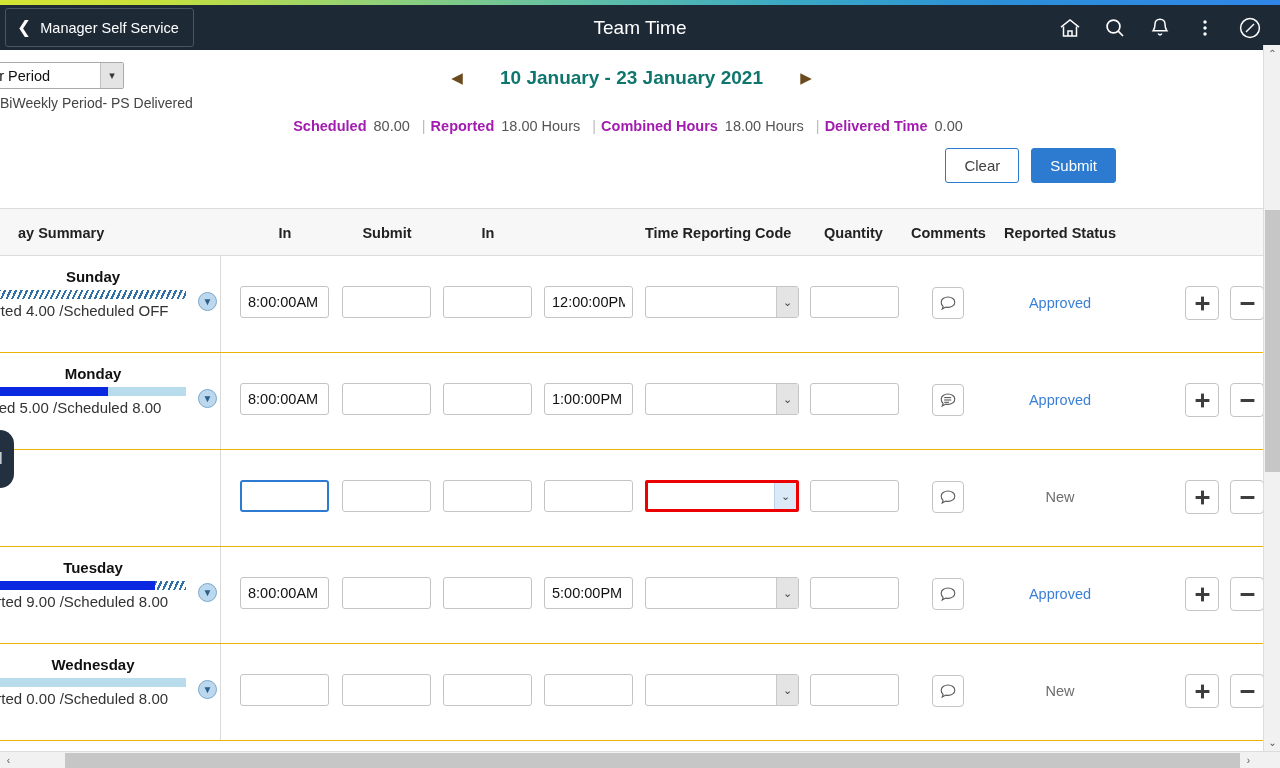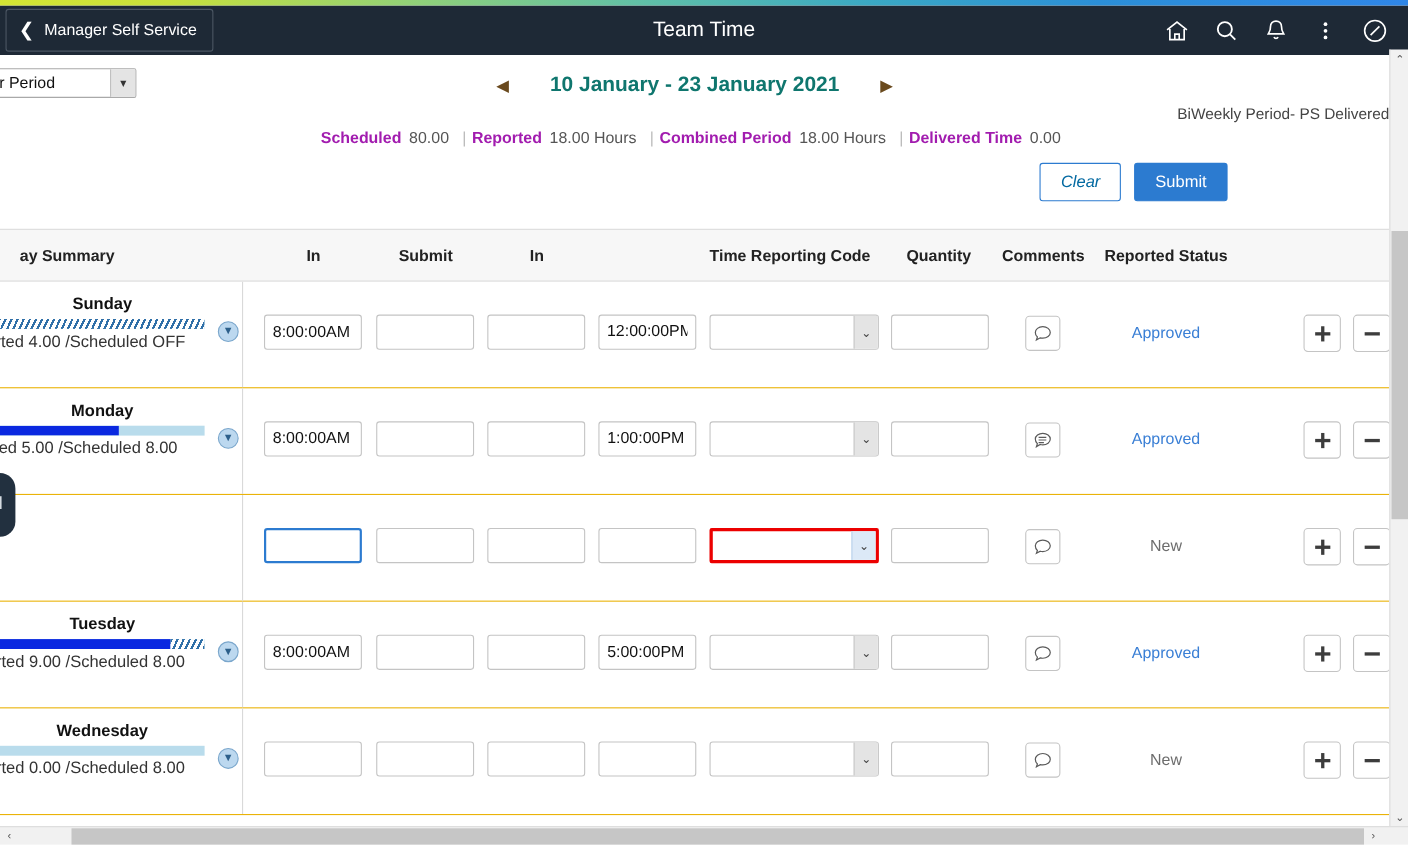--- a/index.html
+++ b/index.html
@@ -81,41 +81,41 @@
   .nav-arrow {
     width: 34px; height: 28px; display: flex; align-items: center; justify-content: center;
     color: #6a4a1e; font-size: 15px; cursor: pointer;
   }
   .date-range {
     color: #0f766e; font-size: 19px; font-weight: bold; white-space: nowrap;
     padding: 0 26px;
   }
   .period-desc {
     position: absolute; left: 0; top: 45px; width: 1263px;
-    text-align: right; font-size: 14px; color: #444;
+    text-align: left; font-size: 14px; color: #444;
   }
   .totals {
     position: absolute; left: 0; top: 68px; width: 1263px;
     display: flex; align-items: center; justify-content: center;
     font-size: 14.5px; color: #555; gap: 0;
   }
   .totals .lbl { font-weight: bold; color: #a21caf; }
   .totals .val { margin-left: 7px; margin-right: 7px; color: #555; }
   .totals .sep { color: #bbb; margin: 0 5px; }
 
   .action-row {
     position: absolute; right: 147px; top: 98px;
     display: flex; gap: 12px;
   }
   .btn {
     height: 35px; min-width: 72px; border-radius: 3px;
     font-size: 15px; cursor: pointer; padding: 0 18px;
     display: flex; align-items: center; justify-content: center;
   }
-  .btn-clear { background: #fff; border: 1px solid #2c7bd0; color: #0369a1; font-style: italic; }
+  .btn-clear { background: #fff; border: 1px solid #2c7bd0; color: #404040; }
   .btn-submit { background: #2c7bd0; border: 1px solid #2c7bd0; color: #fff; }
 
   
   .thead {
     position: absolute; left: 0; top: 158px; width: 1263px; height: 48px;
     background: #f7f7f7; border-top: 1px solid #dcdcdc; border-bottom: 1px solid #dcdcdc;
   }
   .th {
     position: absolute; top: 0; height: 48px;
     display: flex; align-items: center;
@@ -298,21 +298,21 @@
     </div>
     <div class="period-desc">BiWeekly Period- PS Delivered</div>
 
     <div class="totals">
       <span class="lbl">Scheduled</span>
       <span class="val">80.00</span>
       <span class="sep">|</span>
       <span class="lbl">Reported</span>
       <span class="val">18.00 Hours</span>
       <span class="sep">|</span>
-      <span class="lbl">Combined Period</span>
+      <span class="lbl">Combined Hours</span>
       <span class="val">18.00 Hours</span>
       <span class="sep">|</span>
       <span class="lbl">Delivered Time</span>
       <span class="val">0.00</span>
     </div>
 
     <div class="action-row">
       <div class="btn btn-clear">Clear</div>
       <div class="btn btn-submit">Submit</div>
     </div>

